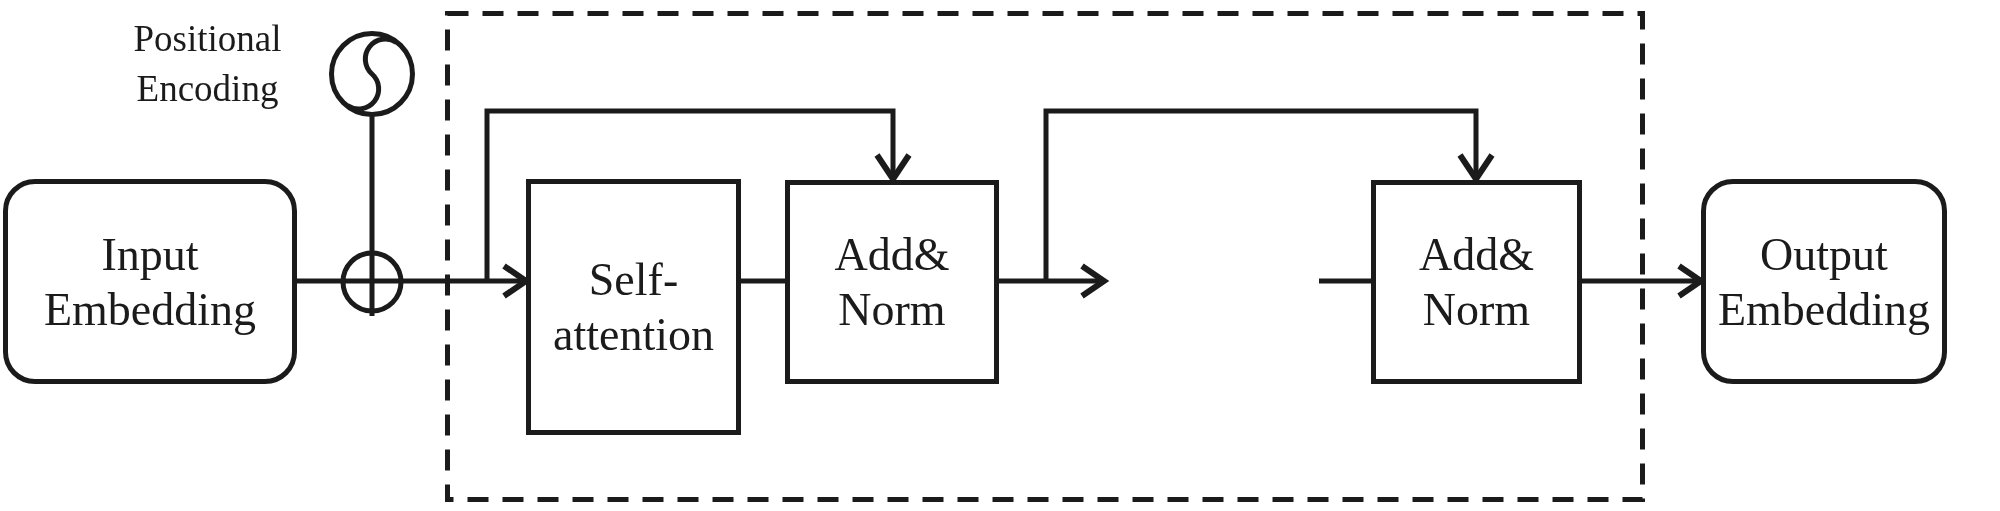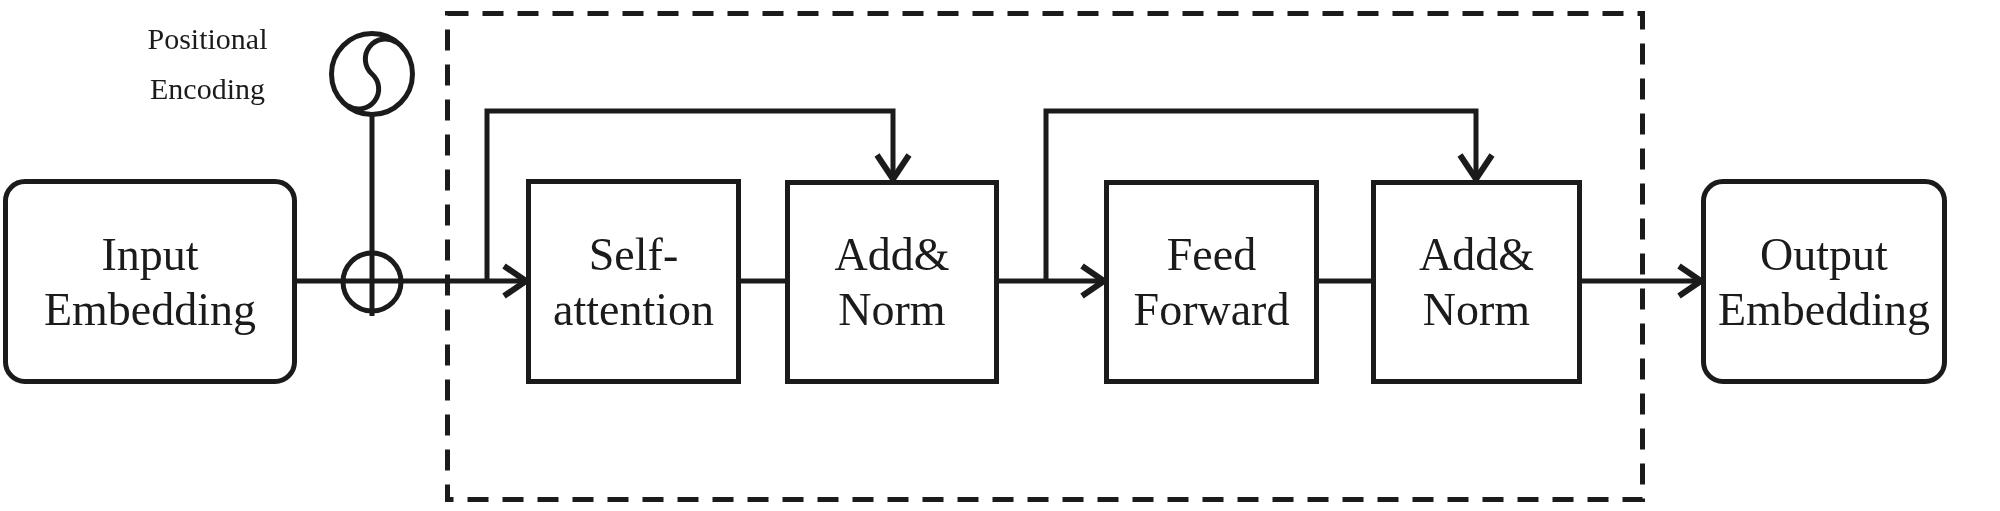--- a/index.html
+++ b/index.html
@@ -29,33 +29,33 @@
     background: #ffffff;
     display: flex;
     align-items: center;
     justify-content: center;
     text-align: center;
     font-size: 46px;
     line-height: 55px;
     white-space: pre-line;
     z-index: 2;
   }
-  .rounded { border-radius: 22px; }
+  .rounded { border-radius: 32px; }
   .node-input        { left: 3px;    top: 179px; width: 294px; height: 205px; }
-  .node-self-attn    { left: 526px;  top: 179px; width: 215px; height: 205px; }
+  .node-self-attn    { left: 526px;  top: 179px; width: 215px; height: 256px; }
   .node-add-norm-1   { left: 785px;  top: 180px; width: 214px; height: 204px; }
   .node-feed-forward { left: 1104px; top: 180px; width: 215px; height: 204px; }
   .node-add-norm-2   { left: 1371px; top: 180px; width: 211px; height: 204px; }
   .node-output       { left: 1701px; top: 179px; width: 246px; height: 205px; }
   .pe-label {
     position: absolute;
     left: 75px; top: 14px;
     width: 265px;
     text-align: center;
-    font-size: 30px;
+    font-size: 37px;
     line-height: 50px;
     white-space: pre-line;
     z-index: 2;
   }
   svg .stroke {
     stroke: #1b1b1b;
     stroke-width: 5;
     fill: none;
   }
   svg .thick {
@@ -102,21 +102,19 @@
 
   <div class="node rounded node-input">Input
 Embedding</div>
 
   <div class="node node-self-attn">Self-
 attention</div>
 
   <div class="node node-add-norm-1">Add&amp;
 Norm</div>
 
-  <div class="node node-feed-forward">Feed
-Forward</div>
 
   <div class="node node-add-norm-2">Add&amp;
 Norm</div>
 
   <div class="node rounded node-output">Output
 Embedding</div>
 </div>
 
 </body></html>

